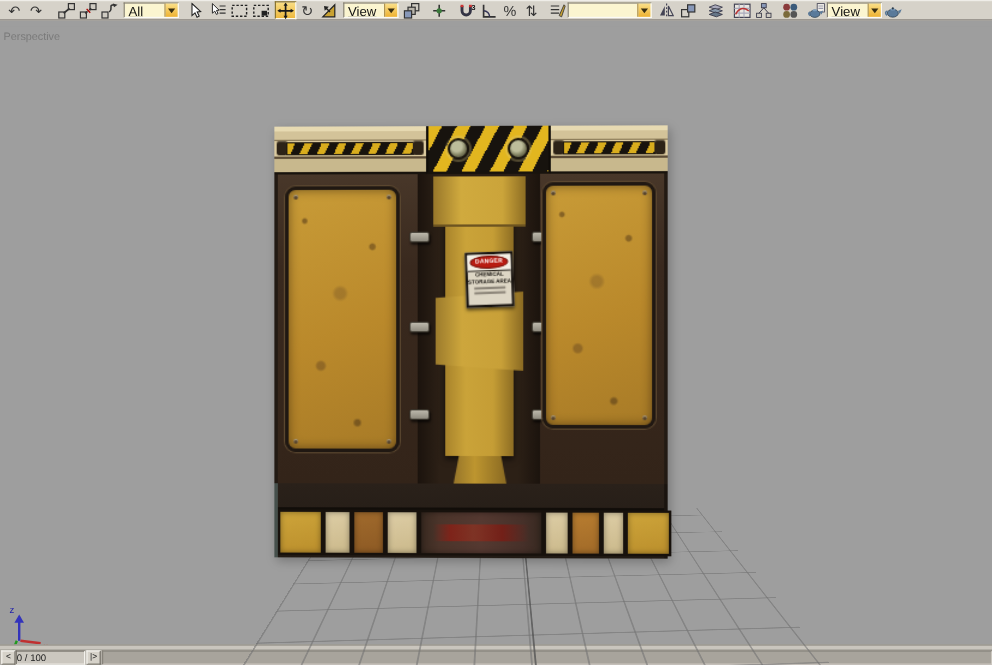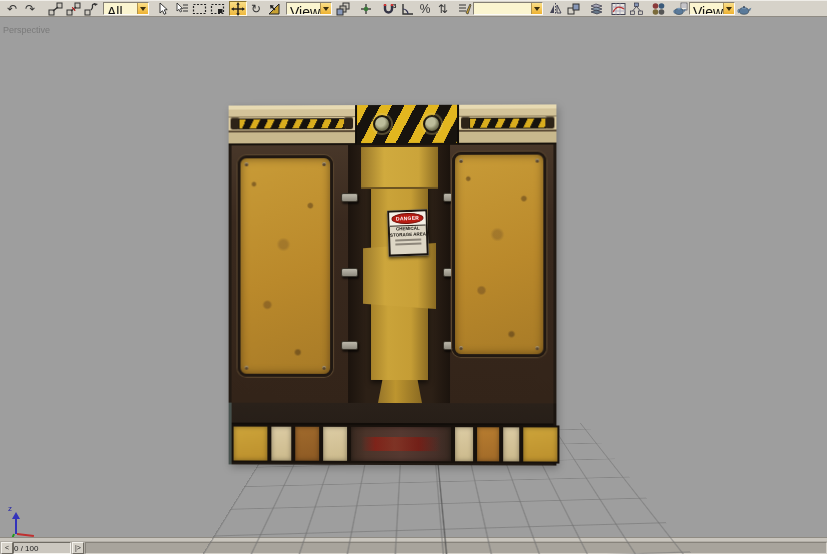--- a/index.html
+++ b/index.html
@@ -12,21 +12,21 @@
              display:flex; align-items:center; padding-left:3px; }
   .tb-btn { width:18px; height:15px; display:flex; align-items:center; justify-content:center;
             flex:none; color:#3a3a3a; }
   .tb-btn svg { display:block; }
   .tb-btn .glyph { font-size:12px; line-height:1; color:#333; }
   .tb-btn.active { background:linear-gradient(#f9dd84,#eeb93f);
                    border:1px solid; border-color:#8a7430 #fffbe8 #fffbe8 #8a7430; }
   .tb-gap { flex:none; height:15px; }
   .tb-dd { height:13px; display:flex; align-items:stretch; flex:none; background:#fbf5d0;
            border:1px solid; border-color:#847f74 #fbfaf6 #fbfaf6 #847f74; }
-  .tb-dd .dd-val { flex:1; font-size:14px; color:#111; padding:1px 0 0 3px; overflow:hidden; white-space:nowrap;text-decoration:underline; }
+  .tb-dd .dd-val { flex:1; font-size:11px; color:#111; padding:1px 0 0 3px; overflow:hidden; white-space:nowrap;text-decoration:underline; }
   .tb-dd .dd-btn { width:11px; flex:none; background:linear-gradient(#fbe089,#eeb231);
                    border-left:1px solid #b0934e; display:flex; align-items:center; justify-content:center; }
   .tb-dd .dd-btn i { width:0; height:0; border:3px solid transparent; border-top:4px solid #3a2f10; margin-top:3px; }
 
   
   .viewport { position:absolute; top:22px; left:0; width:827px; height:519px; background:#9e9e9e; }
   .vp-label { position:absolute; left:3px; top:3px; font-size:9px; color:#7a7a7a; }
 
   
   .ground-grid { position:absolute; left:282px; top:404px; width:306px; height:210px; z-index:1;

